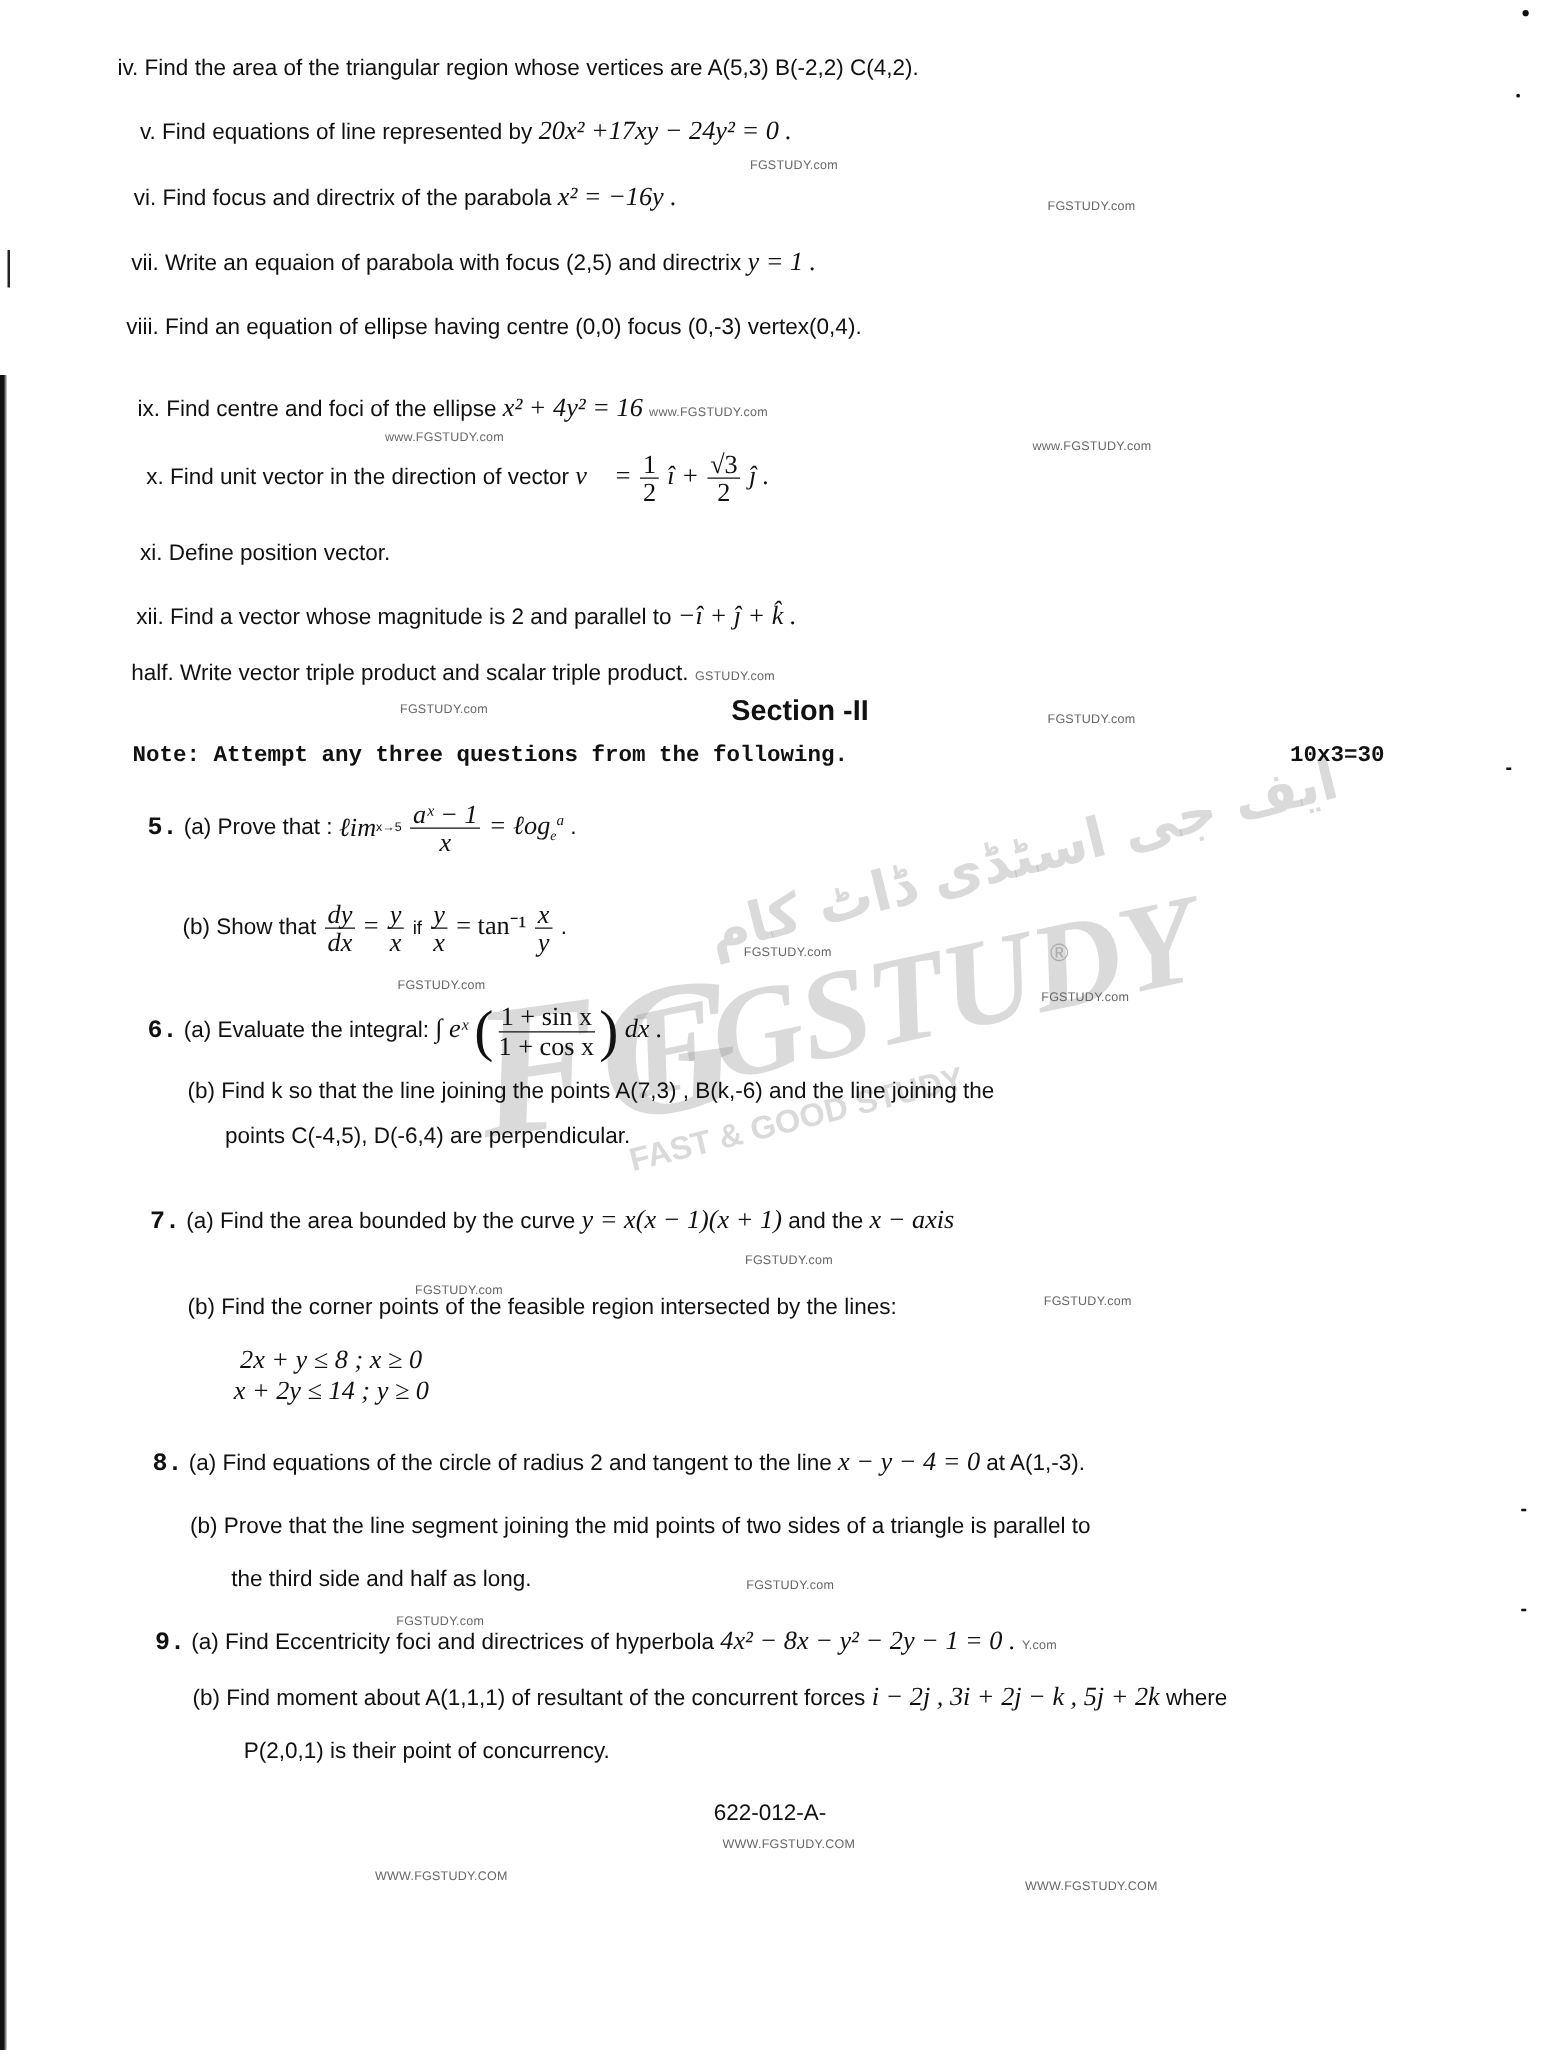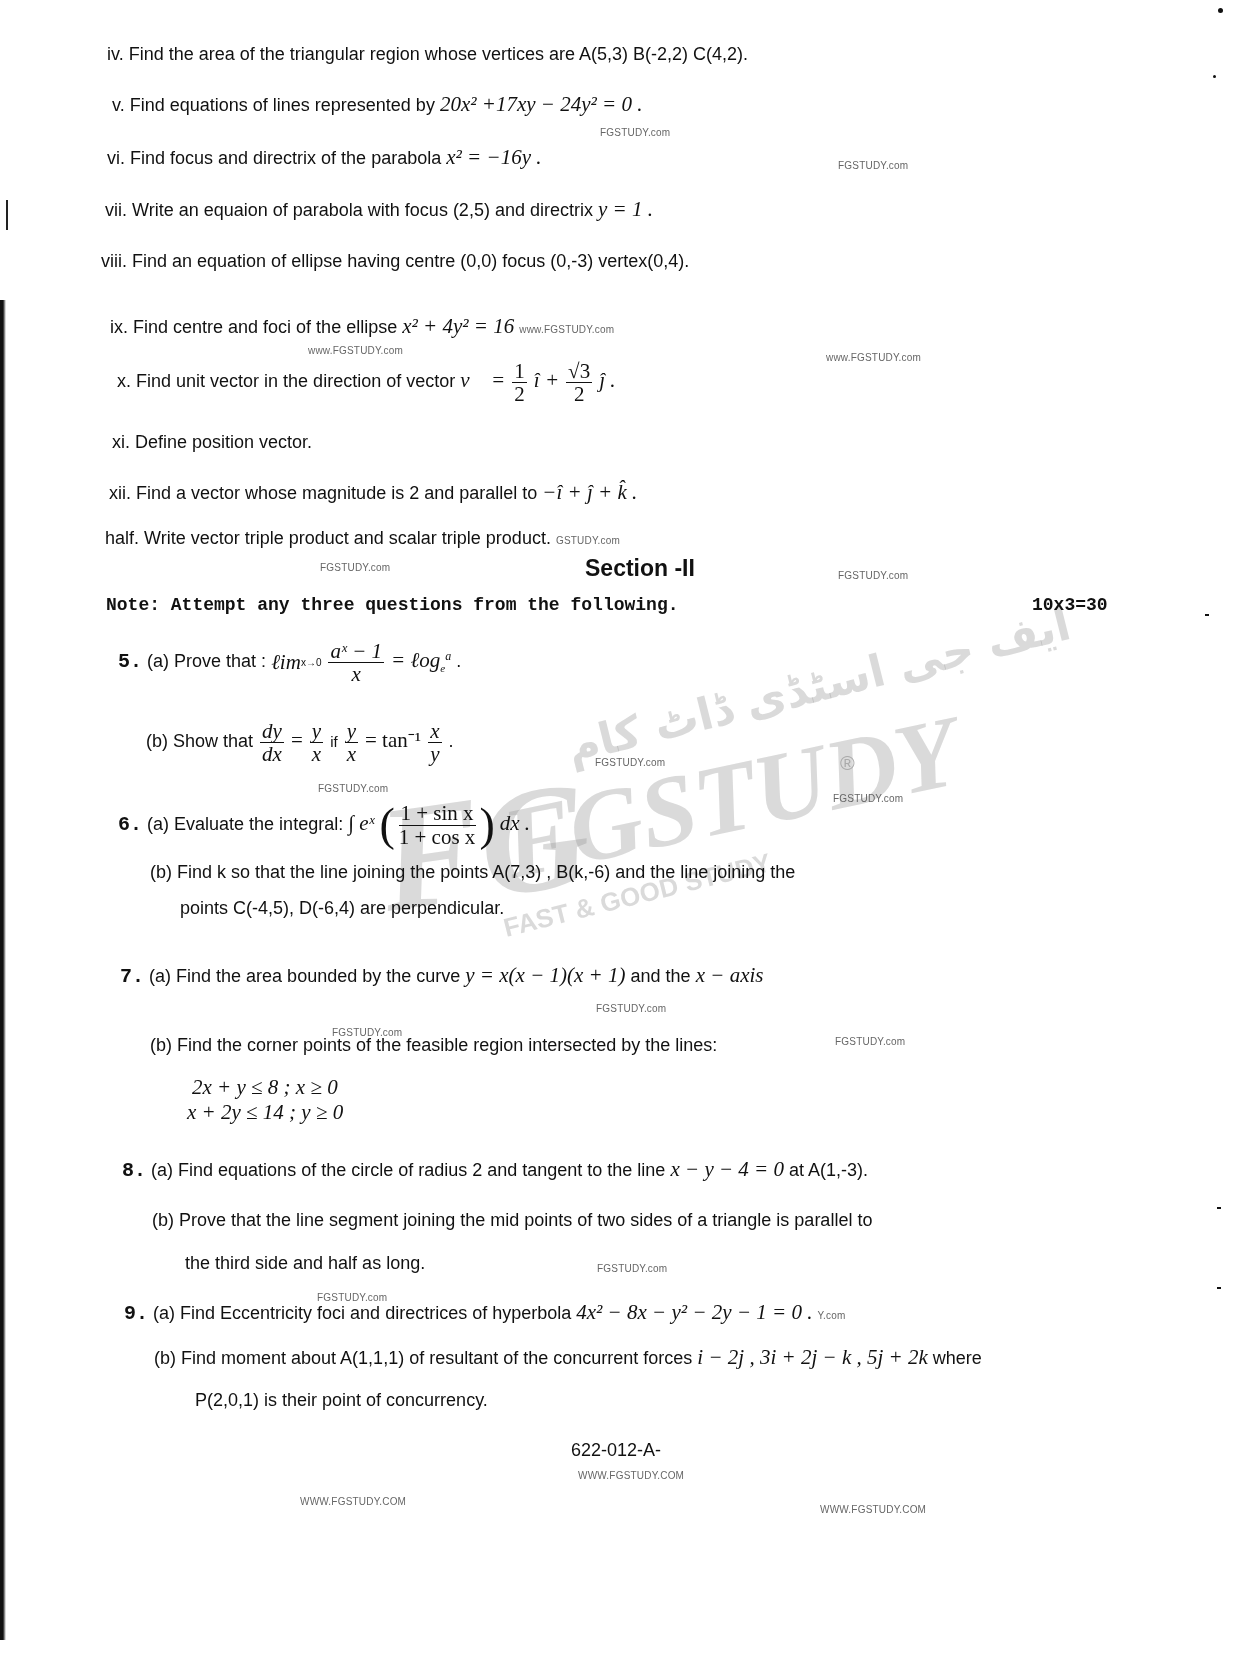--- a/index.html
+++ b/index.html
@@ -30,28 +30,28 @@
 
 <div class="leftbar" style="background: linear-gradient(to right, #111 0, #111 3px, transparent 6px); top: 300px; height: 1340px;"></div>
 <div class="leftbar" style="background: #222; width: 2px; left: 6px; top: 200px; height: 30px;"></div>
 
 <div class="bigwm" style="left: 380px; top: 760px; font-size: 150px; transform: rotate(-8deg);">FG</div>
 <div class="bigwm" style="left: 500px; top: 740px; font-size: 100px; transform: rotate(-12deg);">FGSTUDY</div>
 <div class="urdu" style="left: 560px; top: 660px; font-size: 44px; transform: rotate(-14deg);">ایف جی اسٹڈی ڈاٹ کام</div>
 <div class="bigwm" style="left: 500px; top: 880px; font-size: 26px; font-style: normal; font-family: 'Liberation Sans', sans-serif; transform: rotate(-14deg);">FAST &amp; GOOD STUDY</div>
 <div class="abs" style="left: 840px; top: 752px; font-size: 20px; color: #aaa;">®</div>
 
-<div class="abs q" style="left: 107px; top: 44px; text-align: center;">
+<div class="abs q" style="left: 94px; top: 44px; text-align: center;">
   <span>iv.</span>
   <span>Find the area of the triangular region whose vertices are A(5,3)  B(-2,2)  C(4,2).</span>
 </div>
 
 <div class="abs q" style="left: 112px; top: 92px;">
   <span>v.</span>
-  <span>Find equations of lines represented by</span>
+  <span>Find equations of line represented by</span>
   <span class="math">20x² +17xy − 24y² = 0 .</span>
 </div>
 <div class="abs wm" style="left: 600px; top: 127px;">FGSTUDY.com</div>
 
 <div class="abs q" style="left: 107px; top: 145px;">
   <span>vi.</span>
   <span>Find focus and directrix of the parabola</span>
   <span class="math">x² = −16y .</span>
 </div>
 <div class="abs wm" style="left: 838px; top: 160px;">FGSTUDY.com</div>
@@ -115,21 +115,21 @@
 
 <div class="abs q bold" style="left: 106px; top: 595px;">Note:  Attempt  any three questions from the following.</div>
 <div class="abs q bold" style="left: 1032px; top: 595px;">10x3=30</div>
 
 <div class="abs q" style="left: 118px; top: 640px;">
   <span class="bold" style="font-size: 20px;">5.</span>
   <span>(a)</span>
   <span>Prove that :</span>
   <span style="display:inline-flex; flex-direction:row; align-items:center; vertical-align:middle; line-height:1;">
     <span class="math">ℓim</span>
-    <span style="font-size:10px;">x→0</span>
+    <span style="font-size:10px;">x→5</span>
   </span>
   <span class="frac math">
     <span class="top">aˣ − 1</span>
     <span class="bot">x</span>
   </span>
   <span class="math">= ℓog</span><span class="math sub">e</span><span class="math sup">a</span>
   <span>.</span>
 </div>
 
 <div class="abs q" style="left: 146px; top: 720px;">

